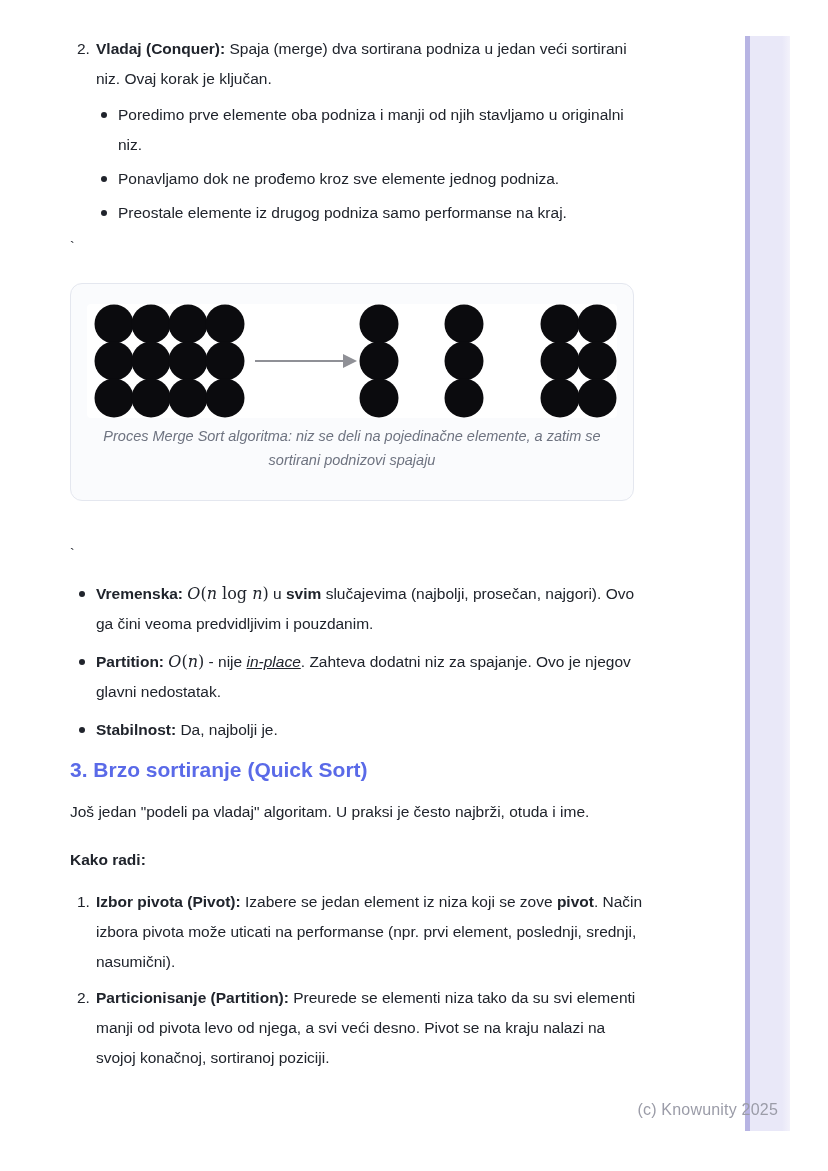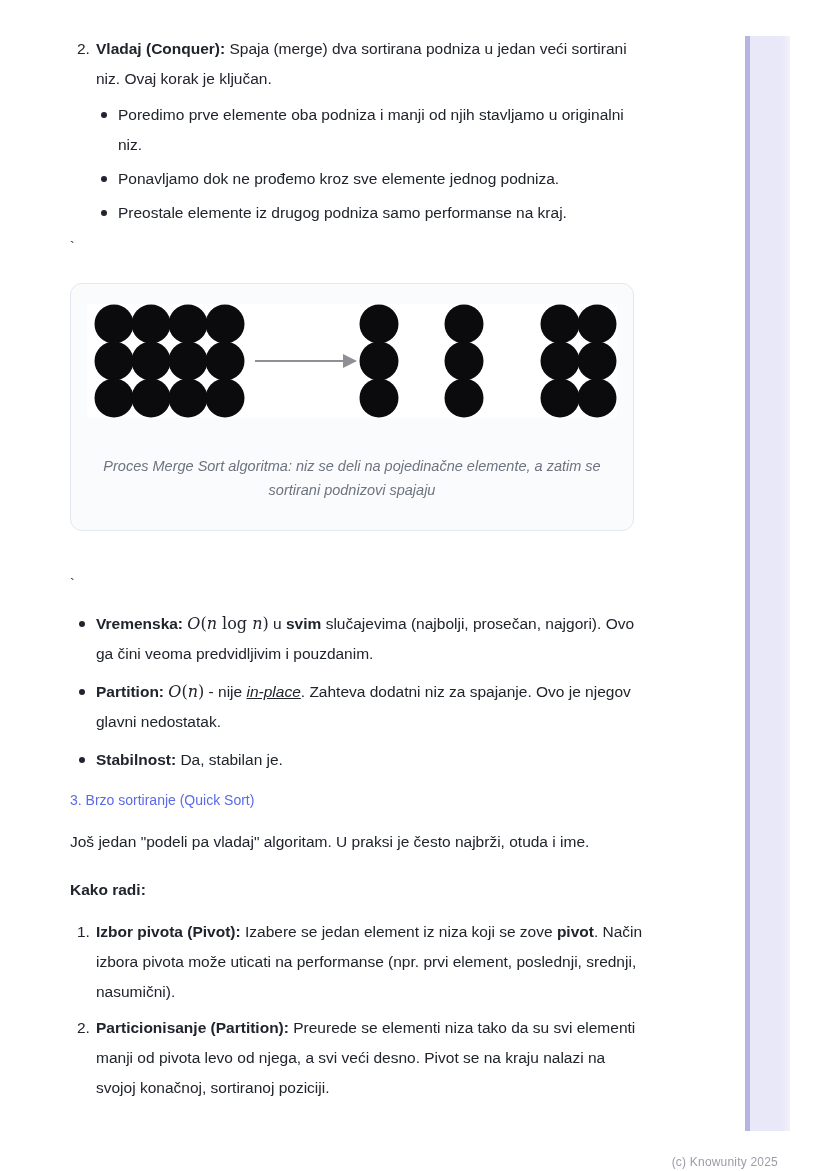--- a/index.html
+++ b/index.html
@@ -34,38 +34,38 @@
   .b { font-weight:700; }
   .i { font-style:italic;text-decoration:underline; }
   .m  { font-family:"DejaVu Serif",serif; font-size:16px; }
   .mi { font-family:"DejaVu Serif",serif; font-style:italic; font-size:16px; }
 
   .fig { margin:21px 0 0 0; box-sizing:border-box; width:564px;
          border:1px solid #e4e7ef; border-radius:12px; background:#fafbfd;
          padding:20px 16px 28px; }
   .fig-canvas { width:530px; height:114px; margin:0 auto; background:#ffffff;
                 border-radius:4px; }
-  .fig-cap { margin:36px auto 0; max-width:545px; text-align:center;
+  .fig-cap { margin:6px auto 0; max-width:545px; text-align:center;
              font-style:italic; font-size:14.5px; line-height:24px;
              color:var(--caption,#6e7380); }
 
   .bold-head { font-weight:700; margin-top:18px; }
   .bold-head.how { }
-  .qs-head { margin:10px 0 0 0; font-size:14px; line-height:30px; font-weight:400;
+  .qs-head { margin:10px 0 0 0; font-size:21px; line-height:30px; font-weight:700;
              color:var(--accent,#5a6ae8); }
   .para { margin:12px 0 0 0; }
   .steps { list-style:none; margin:12px 0 0 0; padding:0; }
   .steps li { margin-bottom:6px; }
 
   .page-strip { position:absolute; left:745px; top:36px; width:45px; height:1095px;
                 box-sizing:border-box;
                 border-left:5px solid var(--strip-edge,#b7b4e3);
                 background:linear-gradient(to right, var(--strip,#e9e8f8) 80%, #f3f2fb 100%); }
-  .watermark { position:absolute; top:1155px; right:50px; z-index:5;
-               font-size:12px; letter-spacing:0.2px; color:var(--watermark,#9b9ca8); }
+  .watermark { position:absolute; top:1101px; right:50px; z-index:5;
+               font-size:16px; letter-spacing:0.2px; color:var(--watermark,#9b9ca8); }
 </style>
 </head>
 <body>
 
 <div class="page">
   <div class="content">
 
     <div class="num-item">
       <span class="num">2.</span>
       <div class="num-body"><span class="b">Vladaj (Conquer):</span><span> Spaja (merge) dva sortirana podniza u jedan veći sortirani niz. Ovaj korak je ključan.</span></div>
@@ -131,21 +131,21 @@
       <li>
         <span class="dot"></span>
         <div><span class="b">Vremenska:</span><span> </span><span class="mi">O</span><span class="m">(</span><span class="mi">n</span><span class="m"> log </span><span class="mi">n</span><span class="m">)</span><span> u </span><span class="b">svim</span><span> slučajevima (najbolji, prosečan, najgori). Ovo ga čini veoma predvidljivim i pouzdanim.</span></div>
       </li>
       <li>
         <span class="dot"></span>
         <div><span class="b">Partition:</span><span> </span><span class="mi">O</span><span class="m">(</span><span class="mi">n</span><span class="m">)</span><span> - nije </span><span class="i">in-place</span><span>. Zahteva dodatni niz za spajanje. Ovo je njegov glavni nedostatak.</span></div>
       </li>
       <li>
         <span class="dot"></span>
-        <div><span class="b">Stabilnost:</span><span> Da, stabilan je.</span></div>
+        <div><span class="b">Stabilnost:</span><span> Da, najbolji je.</span></div>
       </li>
     </ul>
 
     <h3 class="qs-head">3. Brzo sortiranje (Quick Sort)</h3>
 
     <p class="para">Još jedan "podeli pa vladaj" algoritam. U praksi je često najbrži, otuda i ime.</p>
 
     <div class="bold-head how">Kako radi:</div>
 
     <ol class="steps">

